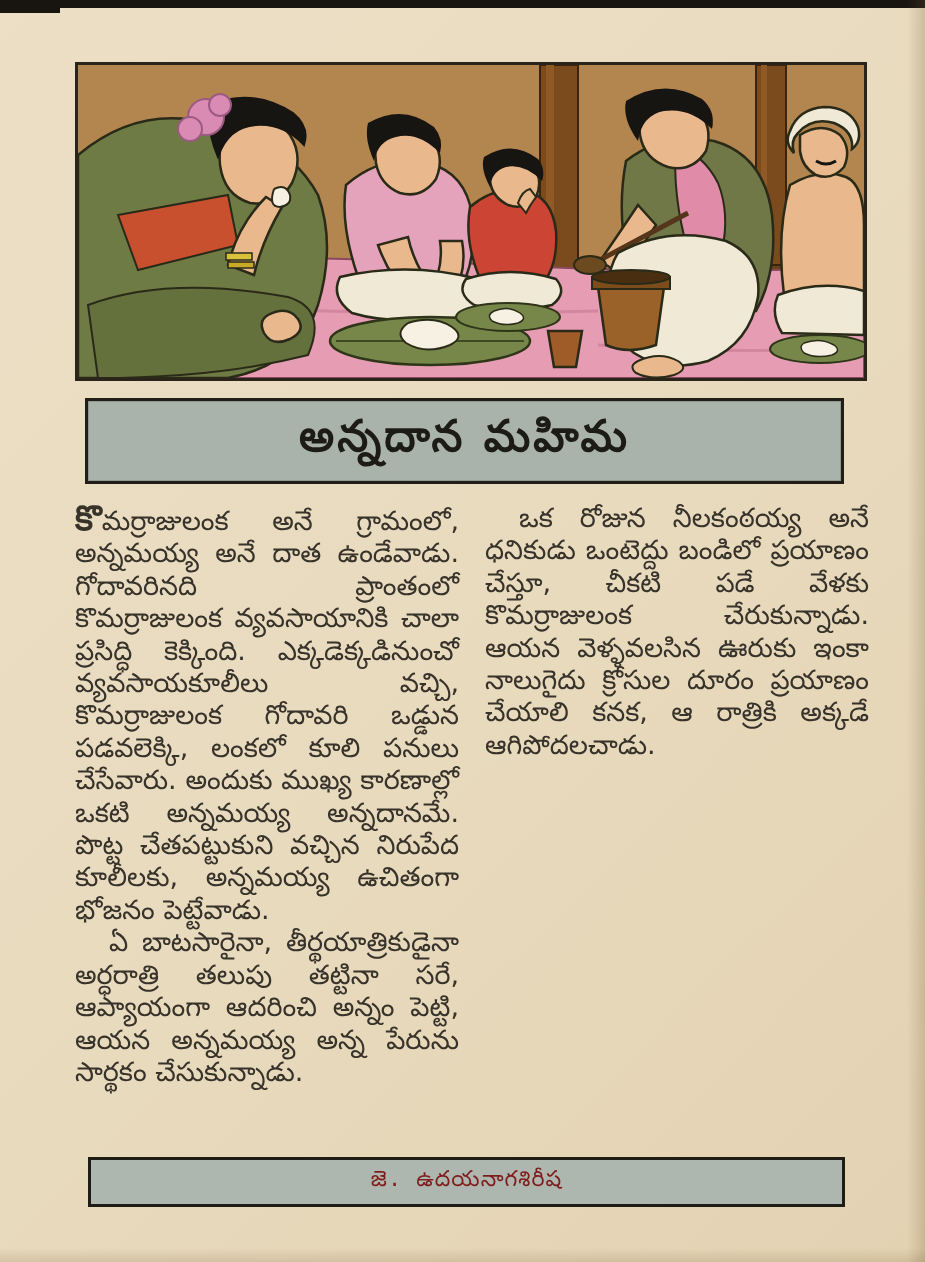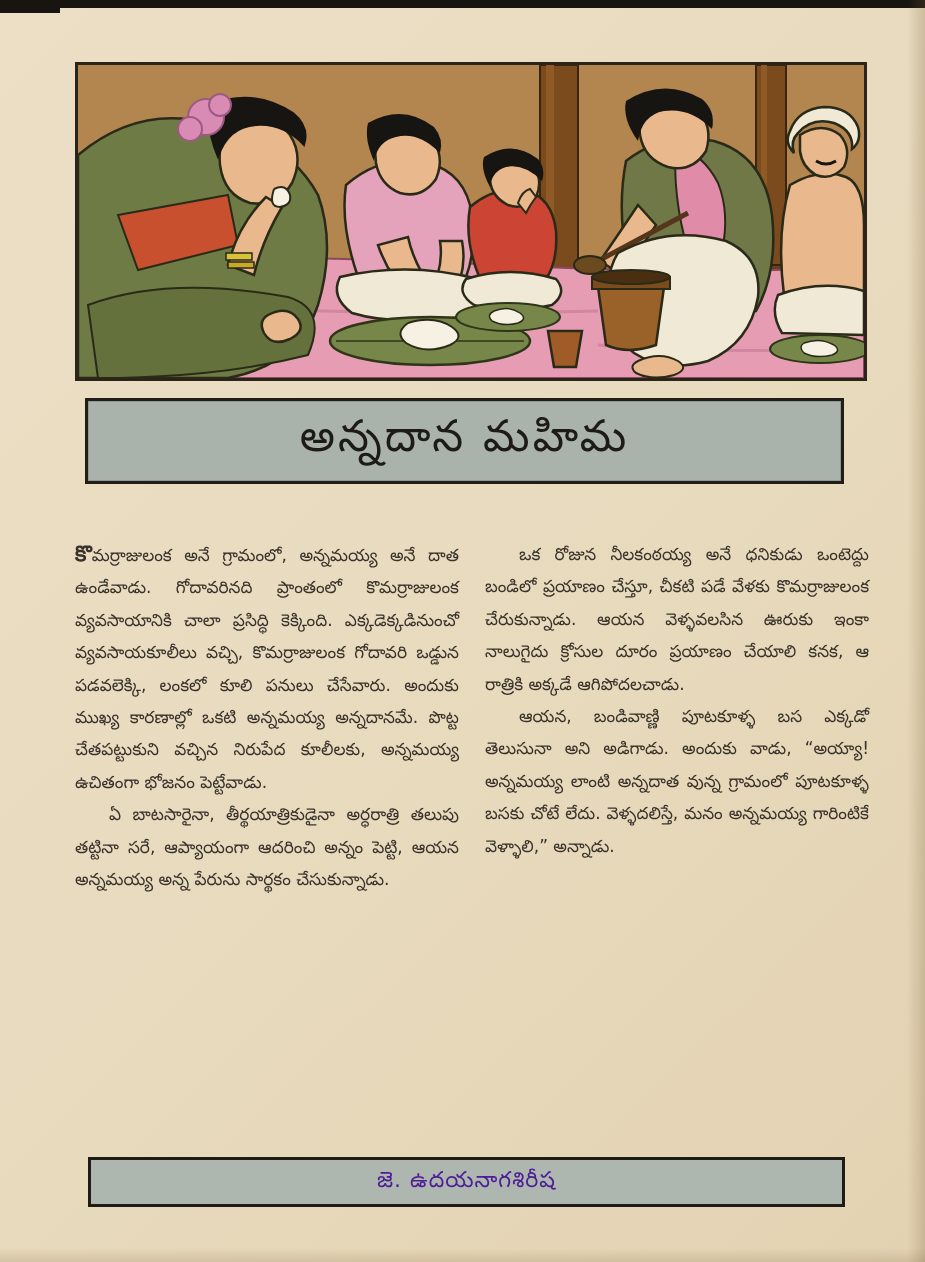--- a/index.html
+++ b/index.html
@@ -28,48 +28,47 @@
   }
   .illustration-frame svg{display:block;width:100%;height:100%;}
   .title-banner{
     position:absolute;left:85px;top:398px;width:753px;height:80px;
     background:#a9b3ac;
     border:3px solid #211e18;
     box-shadow:0 0 0 1px #8f9890 inset;
     display:flex;align-items:center;justify-content:center;
   }
   .title-banner h1{
-    margin:0;font-size:44px;font-weight:400;color:#1d1b16;
+    margin:0;font-size:44px;font-weight:700;color:#1d1b16;
     letter-spacing:3px;font-family:"DejaVu Sans",sans-serif;
   }
   .story-body{
     position:absolute;left:75px;top:502px;width:794px;
     display:flex;gap:26px;
     color:#37322a;
   }
   .story-col{
     width:384px;
-    font-size:17px;line-height:32.4px;
+    font-size:27px;line-height:32.4px;
     text-align:justify;
     text-justify:inter-word;
-    margin-top:36px;
   }
   .story-col p{margin:0;text-indent:34px;}
   .story-col p.lead{text-indent:0;}
   .story-col p.lead::first-letter{
     font-weight:bold;font-size:1.28em;
   }
   .author-banner{
     position:absolute;left:88px;top:1157px;width:751px;height:44px;
     background:#aeb7af;
     border:3px solid #1f1c16;
     display:flex;align-items:center;justify-content:center;
   }
   .author-banner span{
-    font-size:22px;color:#4c1d95;letter-spacing:1px;
+    font-size:22px;color:#7f1d1d;letter-spacing:1px;font-family:Liberation Mono, monospace;
   }
   .page-shade-right{
     position:absolute;top:0;right:0;width:18px;height:100%;
     background:linear-gradient(to right,rgba(120,95,55,0),rgba(120,95,55,.25));
   }
   .page-shade-bottom{
     position:absolute;bottom:0;left:0;width:100%;height:14px;
     background:linear-gradient(to bottom,rgba(120,95,55,0),rgba(120,95,55,.18));
   }
 </style>
@@ -185,21 +184,20 @@
     <h1>అన్నదాన మహిమ</h1>
   </div>
 
   <div class="story-body">
     <div class="story-col">
       <p class="lead">కొమర్రాజులంక అనే గ్రామంలో, అన్నమయ్య అనే దాత ఉండేవాడు. గోదావరినది ప్రాంతంలో కొమర్రాజులంక వ్యవసాయానికి చాలా ప్రసిద్ధి కెక్కింది. ఎక్కడెక్కడినుంచో వ్యవసాయకూలీలు వచ్చి, కొమర్రాజులంక గోదావరి ఒడ్డున పడవలెక్కి, లంకలో కూలి పనులు చేసేవారు. అందుకు ముఖ్య కారణాల్లో ఒకటి అన్నమయ్య అన్నదానమే. పొట్ట చేతపట్టుకుని వచ్చిన నిరుపేద కూలీలకు, అన్నమయ్య ఉచితంగా భోజనం పెట్టేవాడు.</p>
       <p>ఏ బాటసారైనా, తీర్థయాత్రికుడైనా అర్ధరాత్రి తలుపు తట్టినా సరే, ఆప్యాయంగా ఆదరించి అన్నం పెట్టి, ఆయన అన్నమయ్య అన్న పేరును సార్థకం చేసుకున్నాడు.</p>
     </div>
     <div class="story-col">
       <p>ఒక రోజున నీలకంఠయ్య అనే ధనికుడు ఒంటెద్దు బండిలో ప్రయాణం చేస్తూ, చీకటి పడే వేళకు కొమర్రాజులంక చేరుకున్నాడు. ఆయన వెళ్ళవలసిన ఊరుకు ఇంకా నాలుగైదు క్రోసుల దూరం ప్రయాణం చేయాలి కనక, ఆ రాత్రికి అక్కడే ఆగిపోదలచాడు.</p>
-      <p>ఆయన, బండివాణ్ణి పూటకూళ్ళ బస ఎక్కడో తెలుసునా అని అడిగాడు. అందుకు వాడు, “అయ్యా! అన్నమయ్య లాంటి అన్నదాత వున్న గ్రామంలో పూటకూళ్ళ బసకు చోటే లేదు. వెళ్ళదలిస్తే, మనం అన్నమయ్య గారింటికే వెళ్ళాలి,” అన్నాడు.</p>
     </div>
   </div>
 
   <div class="author-banner">
     <span>జె. ఉదయనాగశిరీష</span>
   </div>
 
   <div class="page-shade-right"></div>
   <div class="page-shade-bottom"></div>
 </div>

